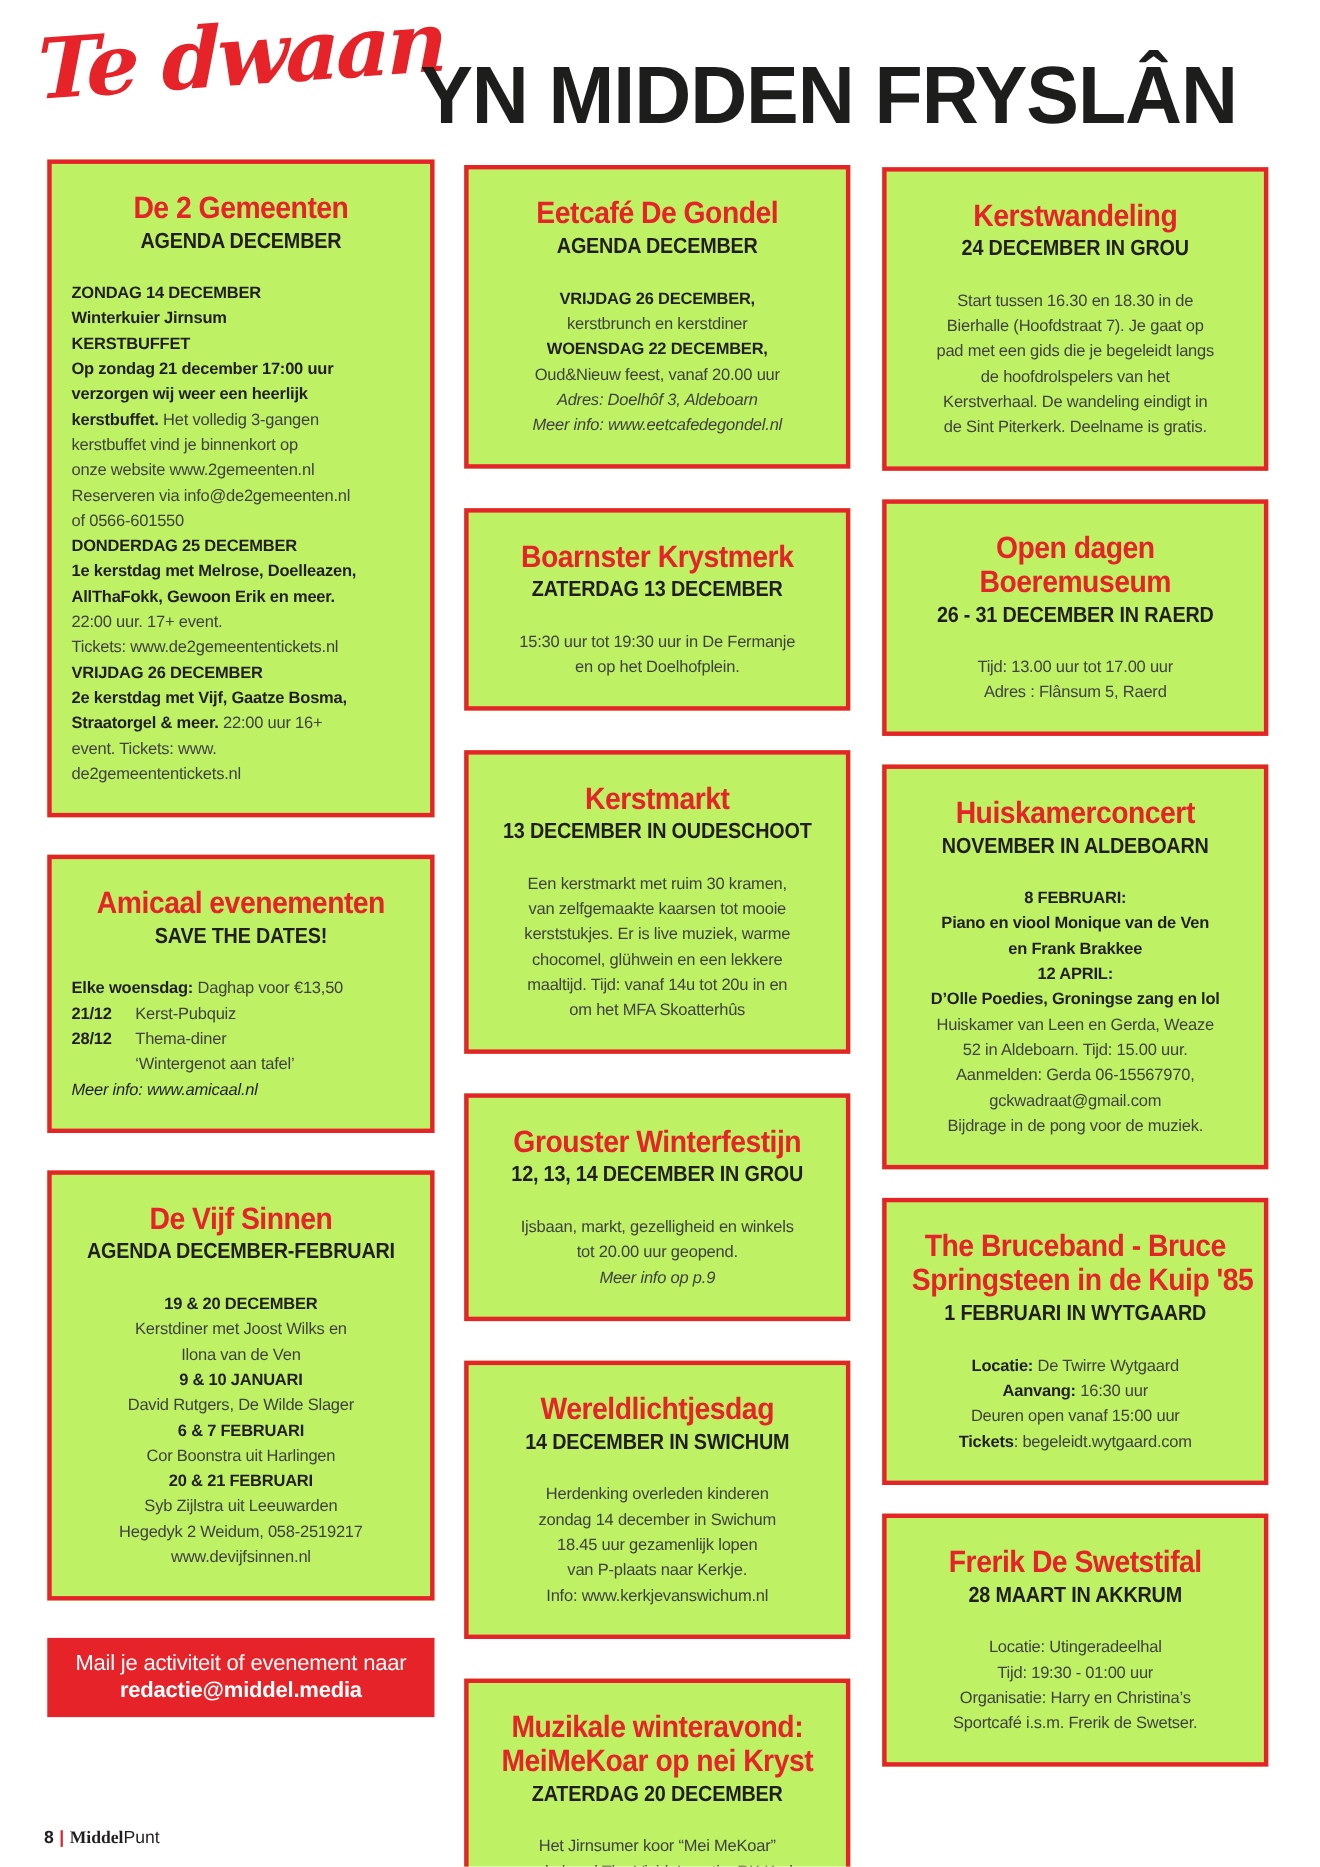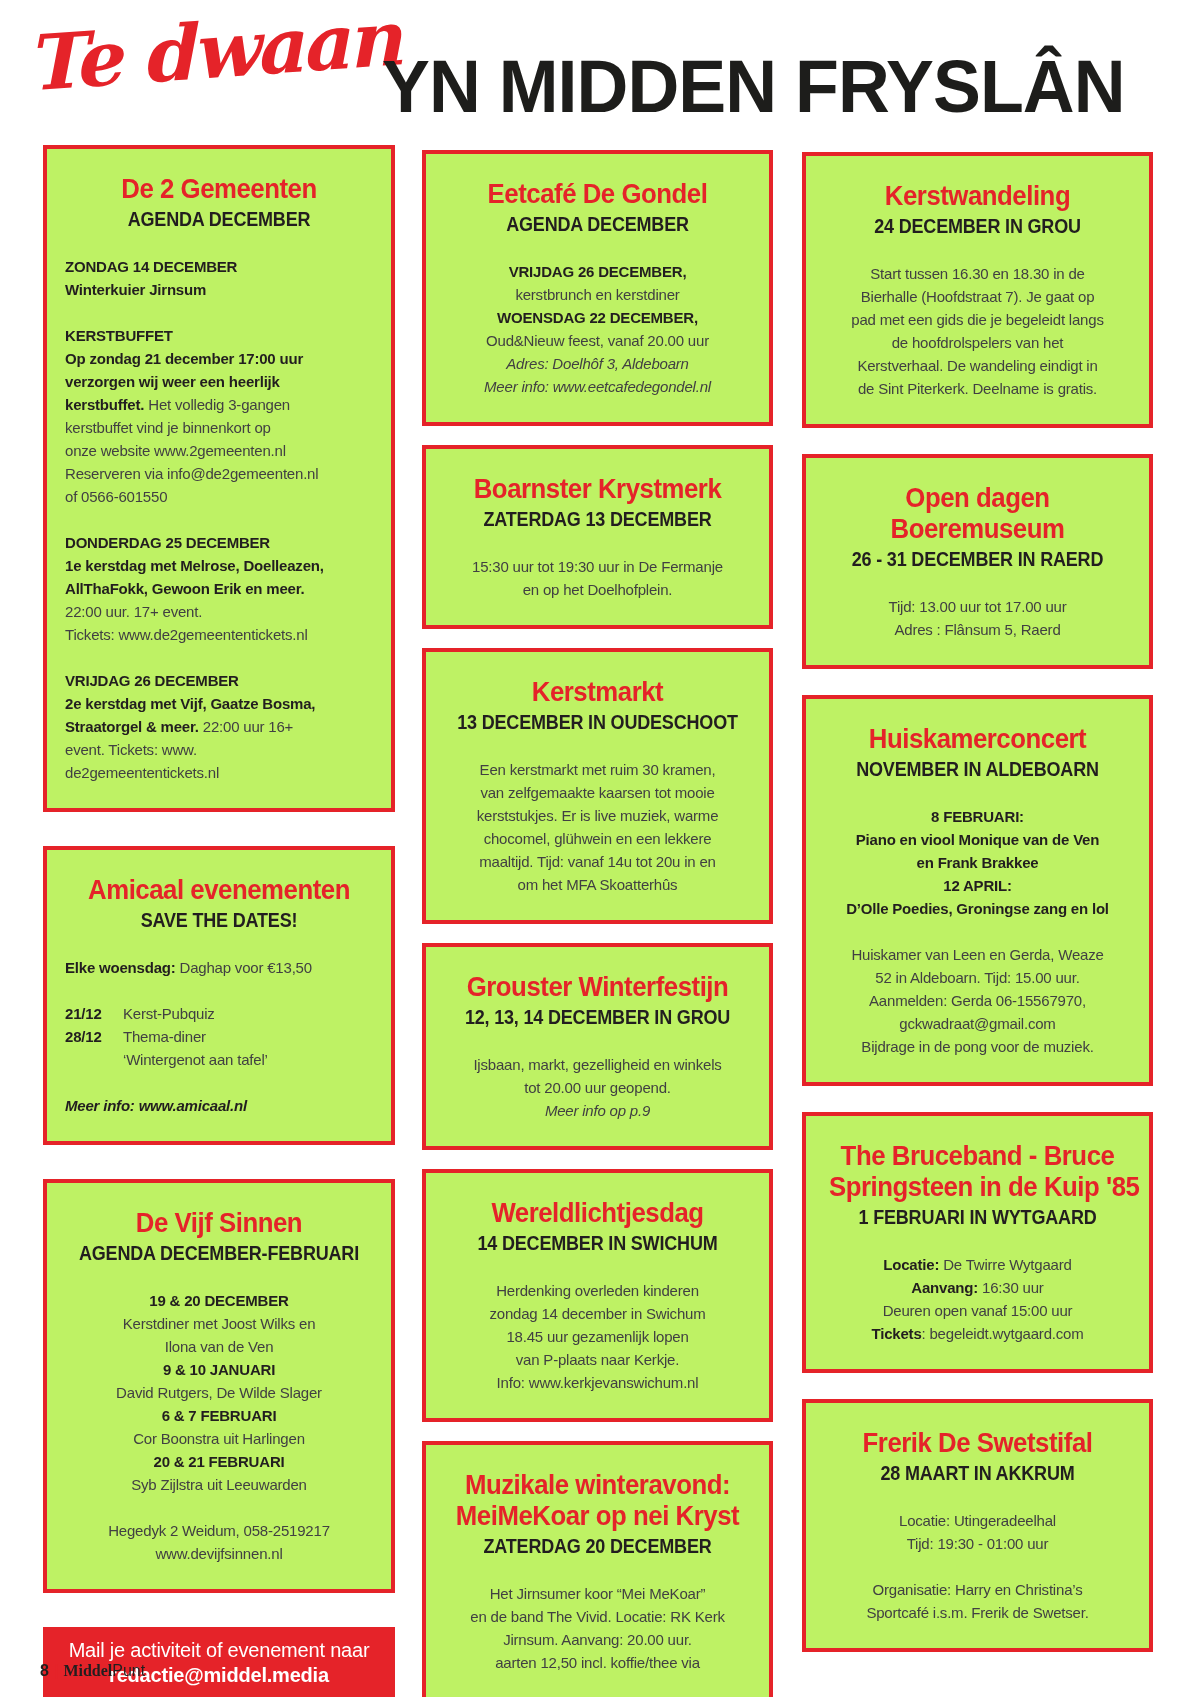--- a/index.html
+++ b/index.html
@@ -31,41 +31,41 @@
 
   
   .col { position:absolute; }
   #col1 { left:43px;  top:145px; width:352px; }
   #col2 { left:422px; top:150px; width:351px; }
   #col3 { left:802px; top:152px; width:351px; }
 
   
   .box { border:4px solid var(--accent,#e52329); background:#bef264; padding:24px 10px; text-align:center; }
   #col1 .box { margin-bottom:34px; }
-  #col2 .box { margin-bottom:19px; }
+  #col2 .box { margin-bottom:36px; }
   #col3 .box { margin-bottom:26px; }
   .box-title {
     color:var(--accent,#e52329); font-size:28px; line-height:31px;
     letter-spacing:-0.5px; white-space:nowrap;
     transform:scaleX(0.92); transform-origin:50% 0; font-weight:bold;
   }
   .box-subtitle {
     color:var(--ink,#221e1f); font-size:20px; line-height:24px; margin-top:3px;
     letter-spacing:-0.2px; white-space:nowrap;
     transform:scaleX(0.9); transform-origin:50% 0; font-weight:bold;
   }
   .box-body { margin-top:24px; font-size:15px; line-height:23px; letter-spacing:-0.2px; }
-  .block + .block { margin-top:23px; }
+  .block + .block { }
   .align-left .box-body { text-align:left; padding-left:8px; padding-right:0; }
   .line { min-height:23px; }
   .line.indent { padding-left:58px; }
   .seg-r { }
   .seg-b  { font-weight:bold; color:var(--ink,#221e1f); }
   .seg-i  { font-style:italic; }
-  .seg-bi { font-weight:bold; font-style:italic; color:var(--ink,#221e1f); }
+  .seg-bi { font-weight:normal; font-style:italic; color:var(--ink,#221e1f); }
   .seg-d  { font-weight:bold; color:var(--ink,#221e1f); display:inline-block; width:58px; }
 
   
   .cta {
     background:var(--accent,#e52329); color:#fff; text-align:center;
     padding:11px 8px; margin-top:3px; font-size:20px; line-height:25px; letter-spacing:-0.2px;
   }
   .cta .cta-email { font-weight:bold; }
 
   

